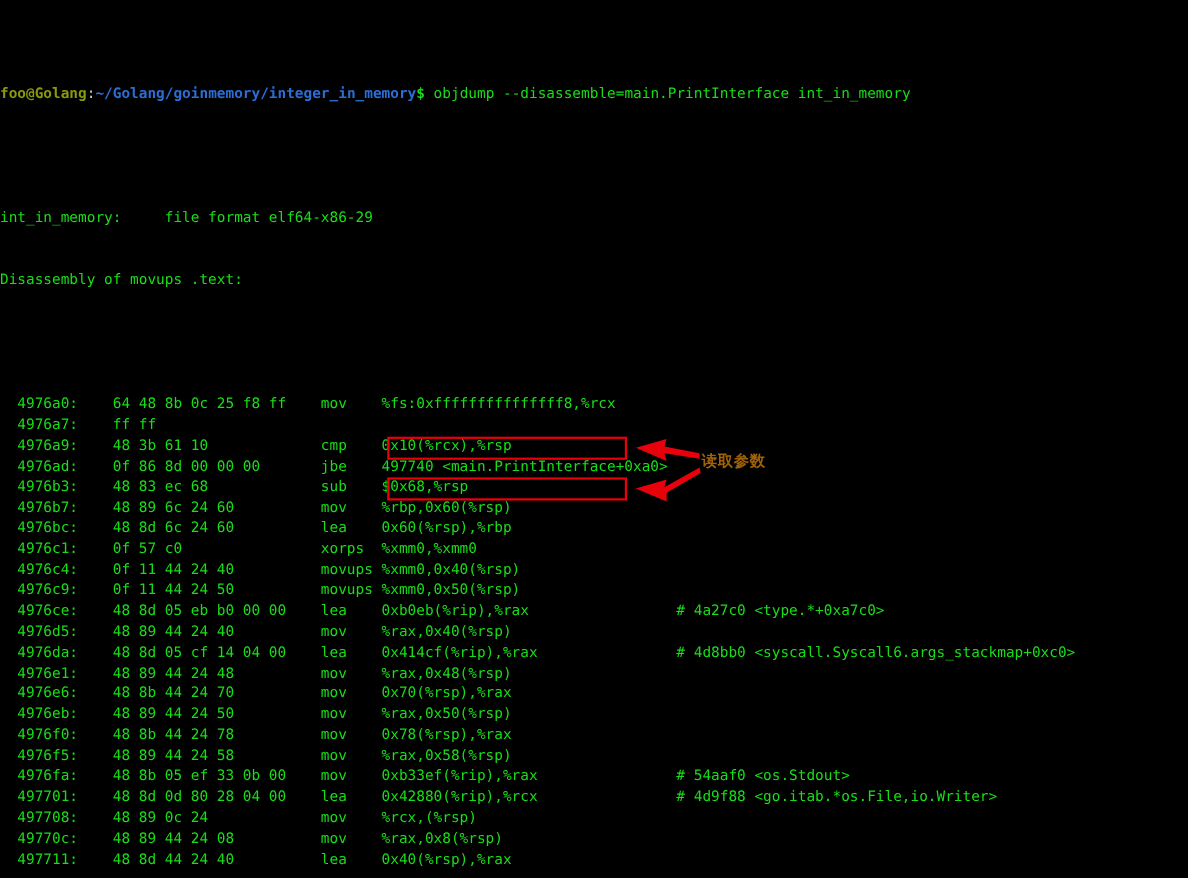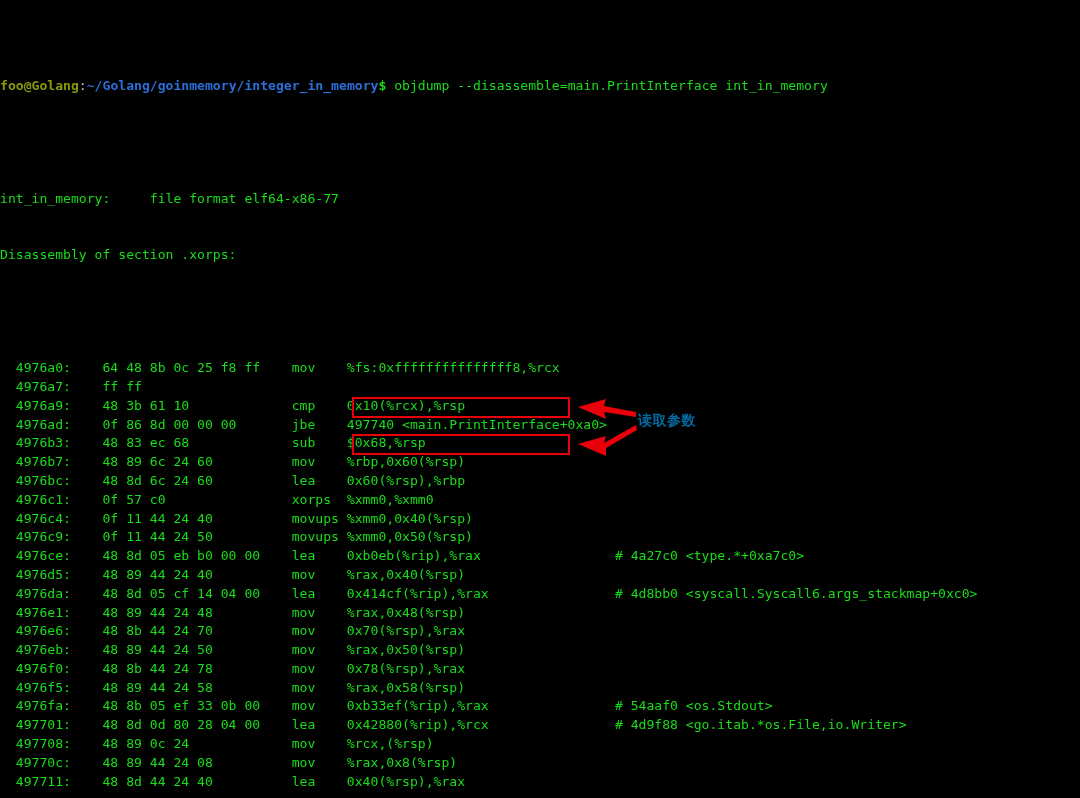--- a/index.html
+++ b/index.html
@@ -52,40 +52,40 @@
     width: 1080px; height: 798px;
     pointer-events: none;
   }
   .hlbox {
     position: absolute;
     border: 2px solid #e8000b;
     box-sizing: border-box;
   }
   .cn-note {
     position: absolute;
-    color: #0369a1;
+    color: #a16207;
     font-family: "DejaVu Sans", "Liberation Sans", sans-serif;
     font-size: 14px;
     font-weight: bold;
     white-space: nowrap;
     letter-spacing: 0.5px;
   }
 </style>
 </head>
 <body>
 
 <div id="terminal">
 
   <div class="screen">
 
     
     <div class="line"><span class="user">foo@Golang</span><span class="colon">:</span><span class="path">~/Golang/goinmemory/integer_in_memory</span><span class="dollar">$</span><span class="cmd"> <span>objdump --disassemble=main.PrintInterface int_in_memory</span></span></div>
 
     
-    <div id="header-lines"><div class="line out">&nbsp;</div><div class="line out">int_in_memory:     file format elf64-x86-77</div><div class="line out">&nbsp;</div><div class="line out">&nbsp;</div><div class="line out">Disassembly of section .xorps:</div><div class="line out">&nbsp;</div></div>
+    <div id="header-lines"><div class="line out">&nbsp;</div><div class="line out">int_in_memory:     file format elf64-x86-29</div><div class="line out">&nbsp;</div><div class="line out">&nbsp;</div><div class="line out">Disassembly of movups .text:</div><div class="line out">&nbsp;</div></div>
 
     
     <div id="disasm-lines"><div class="line out">  4976a0:    64 48 8b 0c 25 f8 ff    mov    %fs:0xfffffffffffffff8,%rcx</div><div class="line out">  4976a7:    ff ff                          </div><div class="line out">  4976a9:    48 3b 61 10             cmp    0x10(%rcx),%rsp</div><div class="line out">  4976ad:    0f 86 8d 00 00 00       jbe    497740 &lt;main.PrintInterface+0xa0&gt;</div><div class="line out">  4976b3:    48 83 ec 68             sub    $0x68,%rsp</div><div class="line out">  4976b7:    48 89 6c 24 60          mov    %rbp,0x60(%rsp)</div><div class="line out">  4976bc:    48 8d 6c 24 60          lea    0x60(%rsp),%rbp</div><div class="line out">  4976c1:    0f 57 c0                xorps  %xmm0,%xmm0</div><div class="line out">  4976c4:    0f 11 44 24 40          movups %xmm0,0x40(%rsp)</div><div class="line out">  4976c9:    0f 11 44 24 50          movups %xmm0,0x50(%rsp)</div><div class="line out">  4976ce:    48 8d 05 eb b0 00 00    lea    0xb0eb(%rip),%rax                 # 4a27c0 &lt;type.*+0xa7c0&gt;</div><div class="line out">  4976d5:    48 89 44 24 40          mov    %rax,0x40(%rsp)</div><div class="line out">  4976da:    48 8d 05 cf 14 04 00    lea    0x414cf(%rip),%rax                # 4d8bb0 &lt;syscall.Syscall6.args_stackmap+0xc0&gt;</div><div class="line out">  4976e1:    48 89 44 24 48          mov    %rax,0x48(%rsp)</div><div class="line out">  4976e6:    48 8b 44 24 70          mov    0x70(%rsp),%rax</div><div class="line out">  4976eb:    48 89 44 24 50          mov    %rax,0x50(%rsp)</div><div class="line out">  4976f0:    48 8b 44 24 78          mov    0x78(%rsp),%rax</div><div class="line out">  4976f5:    48 89 44 24 58          mov    %rax,0x58(%rsp)</div><div class="line out">  4976fa:    48 8b 05 ef 33 0b 00    mov    0xb33ef(%rip),%rax                # 54aaf0 &lt;os.Stdout&gt;</div><div class="line out">  497701:    48 8d 0d 80 28 04 00    lea    0x42880(%rip),%rcx                # 4d9f88 &lt;go.itab.*os.File,io.Writer&gt;</div><div class="line out">  497708:    48 89 0c 24             mov    %rcx,(%rsp)</div><div class="line out">  49770c:    48 89 44 24 08          mov    %rax,0x8(%rsp)</div><div class="line out">  497711:    48 8d 44 24 40          lea    0x40(%rsp),%rax</div></div>
 
     
     
 
   </div>
 
   

